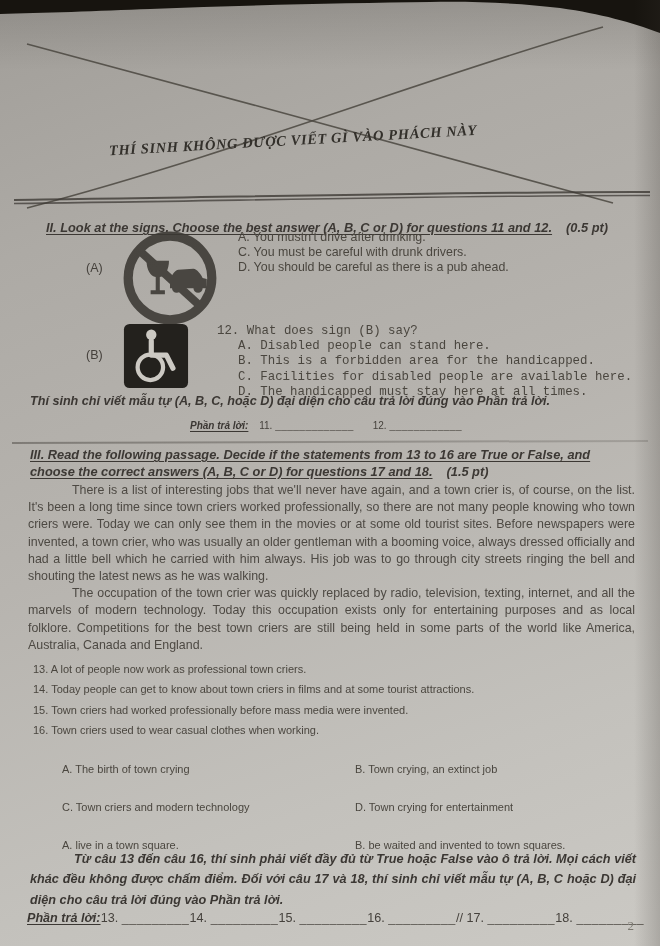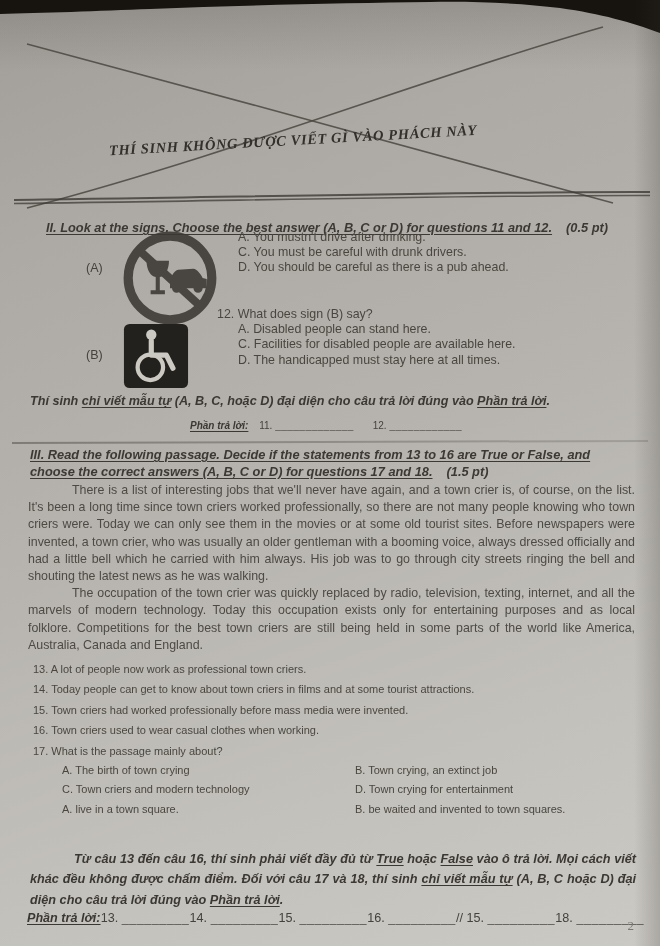--- a/index.html
+++ b/index.html
@@ -24,30 +24,30 @@
   .heading .u{text-decoration:underline;text-underline-offset:2px;}
   .pts{margin-left:14px;text-decoration:none;}
   .sign-label{position:absolute;font-size:12.5px;color:#45413c;}
   .sign-a-box{position:absolute;left:116px;top:228px;width:108px;height:102px;}
   .sign-b-box{position:absolute;left:122px;top:323px;width:68px;height:66px;}
   .qblock{position:absolute;left:217px;width:440px;font-size:12.4px;color:#4a463f;}
   .qblock .ln{line-height:15.2px;white-space:nowrap;}
   .qblock .opt{padding-left:21px;}
   .note2{position:absolute;left:30px;top:394px;width:620px;white-space:nowrap;
     font-weight:bold;font-style:italic;font-size:12.6px;color:#3b3733;}
-  .u2{text-decoration:underline;text-underline-offset:2px;}
+  .u2{text-underline-offset:2px;}
   .ans2{position:absolute;left:190px;top:420px;font-size:10px;color:#45413c;}
   .ans2 .lbl{font-weight:bold;font-style:italic;text-decoration:underline;text-underline-offset:2px;color:#3b3733;}
   .blank{color:#56524c;letter-spacing:.5px;}
   .passage{position:absolute;left:28px;top:482px;width:607px;font-size:12.4px;
     line-height:17.2px;text-align:justify;color:#4d4943;}
   .passage p{margin:0;text-indent:44px;}
   .stmts{position:absolute;left:33px;top:659px;width:612px;font-size:11px;color:#4a463f;}
   .stmt{line-height:20.4px;white-space:nowrap;}
-  .optrow{display:flex;line-height:19.4px;white-space:nowrap;}
+  .optrow{display:flex;line-height:19.4px;white-space:nowrap;margin-top:19px;}
   .optrow .left{width:322px;box-sizing:border-box;padding-left:29px;flex:none;}
   .optrow .right{flex:1;}
   .note3{position:absolute;left:30px;top:849px;width:606px;text-align:justify;text-indent:44px;
     font-weight:bold;font-style:italic;font-size:12.7px;line-height:20.4px;color:#3b3733;}
   .ans3{position:absolute;left:27px;right:16px;top:911px;display:flex;
     justify-content:space-between;align-items:baseline;font-size:12.6px;color:#45413c;}
   .ans3 .lbl{font-weight:bold;font-style:italic;text-decoration:underline;text-underline-offset:2px;color:#3b3733;}
   .ans3 .pair{white-space:nowrap;}
   .page-num{position:absolute;right:26px;top:918px;font-size:13px;color:#7a776f;
     font-family:"Liberation Serif",serif;}
@@ -100,23 +100,24 @@
 
 <div class="sign-b-box">
   <svg width="68" height="66" viewBox="0 0 70 70">
     <rect x="1" y="1" width="68" height="68" rx="6" fill="#23211d"></rect>
     <circle cx="30" cy="12.5" r="5.5" fill="#ccc9c3"></circle>
     <circle cx="29" cy="47" r="13.5" fill="none" stroke="#ccc9c3" stroke-width="4.5"></circle>
     <path d="M30 19 v15 h16 l7 14" fill="none" stroke="#ccc9c3" stroke-width="5.5" stroke-linecap="round" stroke-linejoin="round"></path>
   </svg>
 </div>
 
-<div class="qblock" style="top:307px;">
+<div class="qblock" style="top:324px;font-family:Liberation Mono, monospace;">
   <div class="ln"><span>12.</span> <span>What does sign (B) say?</span></div>
   <div class="ln opt">A. Disabled people can stand here.</div>
+  <div class="ln opt">B. This is a forbidden area for the handicapped.</div>
   <div class="ln opt">C. Facilities for disabled people are available here.</div>
   <div class="ln opt">D. The handicapped must stay here at all times.</div>
 </div>
 
 <div class="note2"><span>Thí sinh </span><span class="u2">chỉ viết mẫu tự</span><span> (A, B, C, hoặc D) đại diện cho câu trả lời đúng vào </span><span class="u2">Phần trả lời</span><span>.</span></div>
 
 <div class="ans2">
   <span class="lbl">Phần trả lời:</span>
   <span style="margin-left:8px;">11.</span>
   <span class="blank">_____________</span>
@@ -133,21 +134,20 @@
 <div class="passage">
   <p>There is a list of interesting jobs that we'll never have again, and a town crier is, of course, on the list. It's been a long time since town criers worked professionally, so there are not many people knowing who town criers were. Today we can only see them in the movies or at some old tourist sites. Before newspapers were invented, a town crier, who was usually an older gentleman with a booming voice, always dressed officially and had a little bell which he carried with him always. His job was to go through city streets ringing the bell and shouting the latest news as he was walking.</p>
   <p>The occupation of the town crier was quickly replaced by radio, television, texting, internet, and all the marvels of modern technology. Today this occupation exists only for entertaining purposes and as local folklore. Competitions for the best town criers are still being held in some parts of the world like America, Australia, Canada and England.</p>
 </div>
 
 <div class="stmts">
   <div class="stmt">13. A lot of people now work as professional town criers.</div>
   <div class="stmt">14. Today people can get to know about town criers in films and at some tourist attractions.</div>
   <div class="stmt">15. Town criers had worked professionally before mass media were invented.</div>
   <div class="stmt">16. Town criers used to wear casual clothes when working.</div>
-  <div class="stmt"><span>17.</span> <span>What is the passage mainly about?</span></div>
   <div class="optrow">
     <span class="left">A. The birth of town crying</span>
     <span class="right">B. Town crying, an extinct job</span>
   </div>
   <div class="optrow">
     <span class="left">C. Town criers and modern technology</span>
     <span class="right">D. Town crying for entertainment</span>
   </div>
   <div class="optrow">
     <span class="left">A. live in a town square.</span>
@@ -156,19 +156,19 @@
 </div>
 
 <div class="note3"><span>Từ câu 13 đến câu 16, thí sinh phải viết đầy đủ từ </span><span class="u2">True</span><span> hoặc </span><span class="u2">False</span><span> vào ô trả lời. Mọi cách viết khác đều không được chấm điểm. Đối với câu 17 và 18, thí sinh </span><span class="u2">chỉ viết mẫu tự</span><span> (A, B, C hoặc D) đại diện cho câu trả lời đúng vào </span><span class="u2">Phần trả lời</span><span>.</span></div>
 
 <div class="ans3">
   <span class="lbl">Phần trả lời:</span>
   <span class="pair"><span>13.</span> <span class="blank">_________</span></span>
   <span class="pair"><span>14.</span> <span class="blank">_________</span></span>
   <span class="pair"><span>15.</span> <span class="blank">_________</span></span>
   <span class="pair"><span>16.</span> <span class="blank">_________</span></span>
-  <span class="pair"><span>// 15.</span> <span class="blank">_________</span></span>
+  <span class="pair"><span>// 17.</span> <span class="blank">_________</span></span>
   <span class="pair"><span>18.</span> <span class="blank">_________</span></span>
 </div>
 
 <div class="page-num">2</div>
 
 <div class="shade-right"></div>
 
 </body></html>

